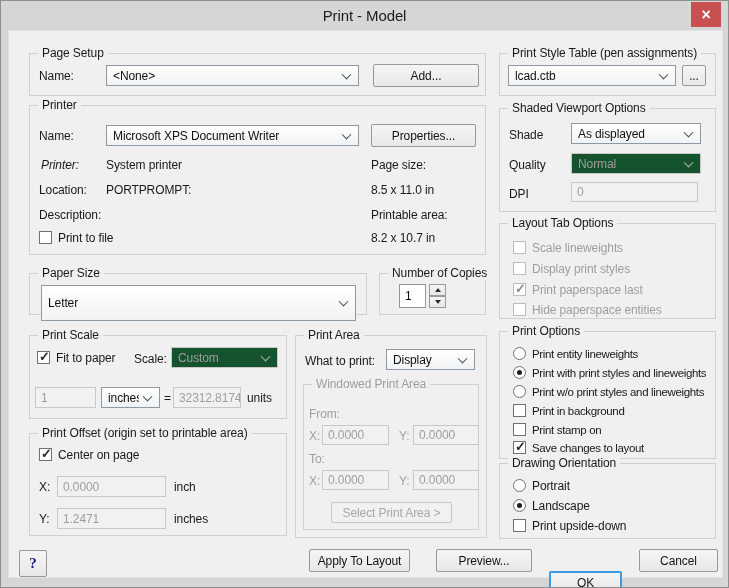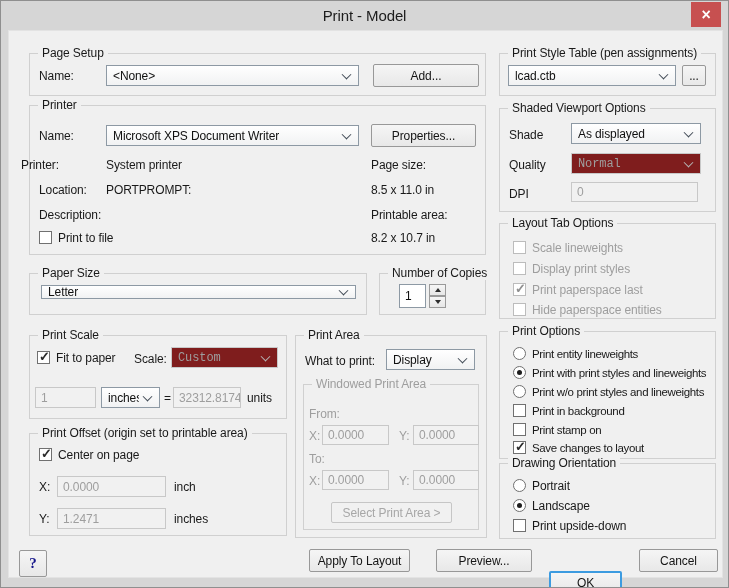--- a/index.html
+++ b/index.html
@@ -12,21 +12,21 @@
   .group { position:absolute; border:1px solid #d0d0d0; }
   .glabel { position:absolute; left:8px; top:-8px; background:#f0f0f0; padding:0 4px; font-size:12px; color:#191919; white-space:nowrap; }
   .glabel.dis { color:#9e9e9e; }
 
   .lbl { position:absolute; font-size:12px; color:#191919; white-space:nowrap; }
   .lbl.dis { color:#9e9e9e; }
   .sm { font-size:11.5px; letter-spacing:-0.35px; }
 
   .combo { position:absolute; border:1px solid #8d99a4; background:linear-gradient(#ffffff,#f1f2f3); font-size:12px; color:#101010; display:flex; align-items:center; padding:0 20px 0 6px; }
   .combo::after { content:""; position:absolute; right:8px; top:50%; width:6px; height:6px; border-right:1.5px solid #404a55; border-bottom:1.5px solid #404a55; transform:translateY(-70%) rotate(45deg); }
-  .combo.dis { background:#7f1d1d; color:#9e9e9e; border-color:#c8c8c8;font-family:Liberation Mono, monospace; }
+  .combo.dis { background:#14532d; color:#9e9e9e; border-color:#c8c8c8; }
   .combo.dis::after { border-color:#b6b6b6; }
   .combo > span { overflow:hidden; white-space:nowrap; }
 
   .tfield { position:absolute; border:1px solid #c8c8c8; background:#f1f1f1; color:#9e9e9e; font-size:12px; display:flex; align-items:center; padding:0 5px; white-space:nowrap; overflow:hidden; }
   .tfield.en { background:#ffffff; color:#101010; border-color:#8d99a4; }
 
   .btn { position:absolute; border:1px solid #989898; border-radius:2px; background:linear-gradient(#f5f5f5,#e8e8e8); font-size:12px; color:#151515; display:flex; align-items:center; justify-content:center; white-space:nowrap; }
   .btn.dis { color:#a7a7a7; border-color:#c6c6c6; background:#f1f1f1; }
   .btn.def { border:2px solid #3c9be0; }
   .helpbtn { font-family:"Liberation Serif", serif; font-weight:bold; font-size:15px; color:#16168b; }
@@ -81,21 +81,21 @@
     <span class="glabel">Printer</span>
   </div>
   <span class="lbl" style="left:38px;top:128px;">Name:</span>
   <div class="combo" style="left:105px;top:124px;width:253px;height:21px;">
     <span>Microsoft XPS Document Writer</span>
     <i></i>
   </div>
   <div class="btn" style="left:370px;top:123px;width:105px;height:23px;">
       <span>Properties...</span>
     </div>
-  <span class="lbl" style="left:20px;top:157px;">Printer:</span>
+  <span class="lbl" style="left:40px;top:157px;font-style:italic;">Printer:</span>
   <span class="lbl" style="left:105px;top:157px;">System printer</span>
   <span class="lbl" style="left:38px;top:182px;">Location:</span>
   <span class="lbl" style="left:105px;top:182px;">PORTPROMPT:</span>
   <span class="lbl" style="left:38px;top:207px;">Description:</span>
   <span class="lbl" style="left:105px;top:207px;"></span>
   <span class="cb" style="left:38px;top:230px;"></span>
   <span class="lbl" style="left:57px;top:230px;">Print to file</span>
   <span class="lbl" style="left:370px;top:157px;">Page size:</span>
   <span class="lbl" style="left:370px;top:182px;">8.5 x 11.0 in</span>
   <span class="lbl" style="left:370px;top:207px;">Printable area:</span>
@@ -127,21 +127,21 @@
   <span class="cb dis" style="left:512px;top:261px;"></span>
   <span class="lbl dis" style="left:531px;top:261px;">Display print styles</span>
   <span class="cb dis checked" style="left:512px;top:282px;"></span>
   <span class="lbl dis" style="left:531px;top:282px;">Print paperspace last</span>
   <span class="cb dis" style="left:512px;top:302px;"></span>
   <span class="lbl dis" style="left:531px;top:302px;">Hide paperspace entities</span>
 
   <div class="group" style="left:28px;top:272px;width:338px;height:42px;">
     <span class="glabel">Paper Size</span>
   </div>
-  <div class="combo" style="left:40px;top:284px;width:315px;height:14px;">
+  <div class="combo" style="left:40px;top:284px;width:315px;height:36px;">
     <span>Letter</span>
     <i></i>
   </div>
 
   <div class="group" style="left:378px;top:272px;width:107px;height:42px;">
     <span class="glabel">Number of Copies</span>
   </div>
   <div class="tfield en" style="left:398px;top:283px;width:27px;height:24px;">
       <span>1</span>
     </div>

